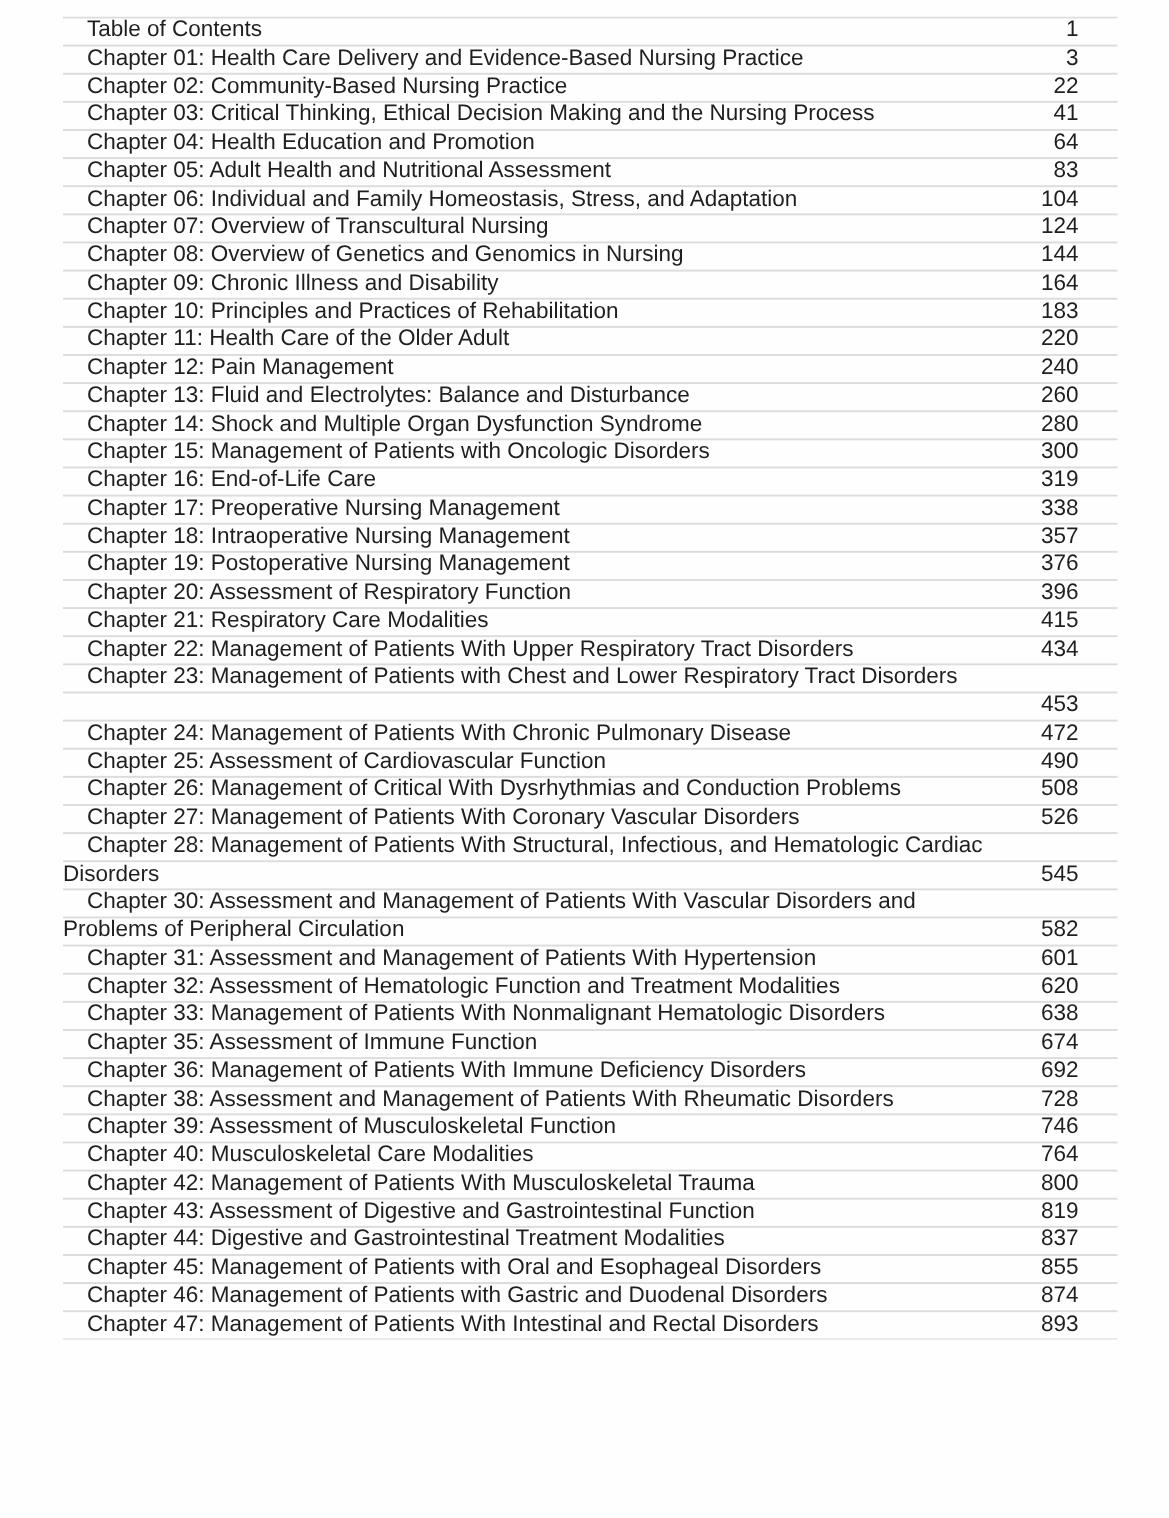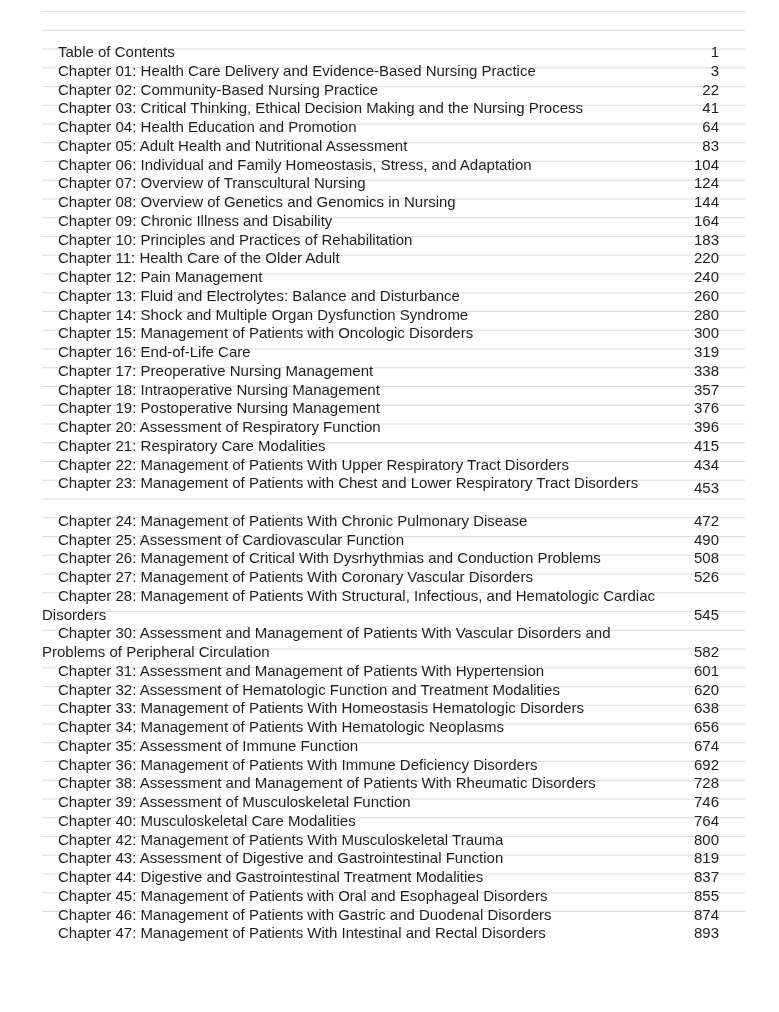--- a/index.html
+++ b/index.html
@@ -37,21 +37,20 @@
   .line{
     display:flex;
     align-items:baseline;
     height:18.75px;
     overflow:visible;
   }
   .t{
     flex:1 1 auto;
     white-space:nowrap;
     overflow:visible;
-    margin-top:32px;
   }
   .t.first{
     padding-left:16px;
   }
   .p{
     flex:0 0 auto;
     white-space:nowrap;
     padding-right:26px;
     text-align:right;
   }
@@ -192,26 +191,22 @@
       </div>
       <div class="line">
         <span class="t first">Chapter 31: Assessment and Management of Patients With Hypertension</span>
         <span class="p">601</span>
       </div>
       <div class="line">
         <span class="t first">Chapter 32: Assessment of Hematologic Function and Treatment Modalities</span>
         <span class="p">620</span>
       </div>
       <div class="line">
-        <span class="t first">Chapter 33: Management of Patients With Homeostasis Hematologic Disorders</span>
+        <span class="t first">Chapter 33: Management of Patients With Nonmalignant Hematologic Disorders</span>
         <span class="p">638</span>
-      </div>
-      <div class="line">
-        <span class="t first">Chapter 34: Management of Patients With Hematologic Neoplasms</span>
-        <span class="p">656</span>
       </div>
       <div class="line">
         <span class="t first">Chapter 35: Assessment of Immune Function</span>
         <span class="p">674</span>
       </div>
       <div class="line">
         <span class="t first">Chapter 36: Management of Patients With Immune Deficiency Disorders</span>
         <span class="p">692</span>
       </div>
       <div class="line">

